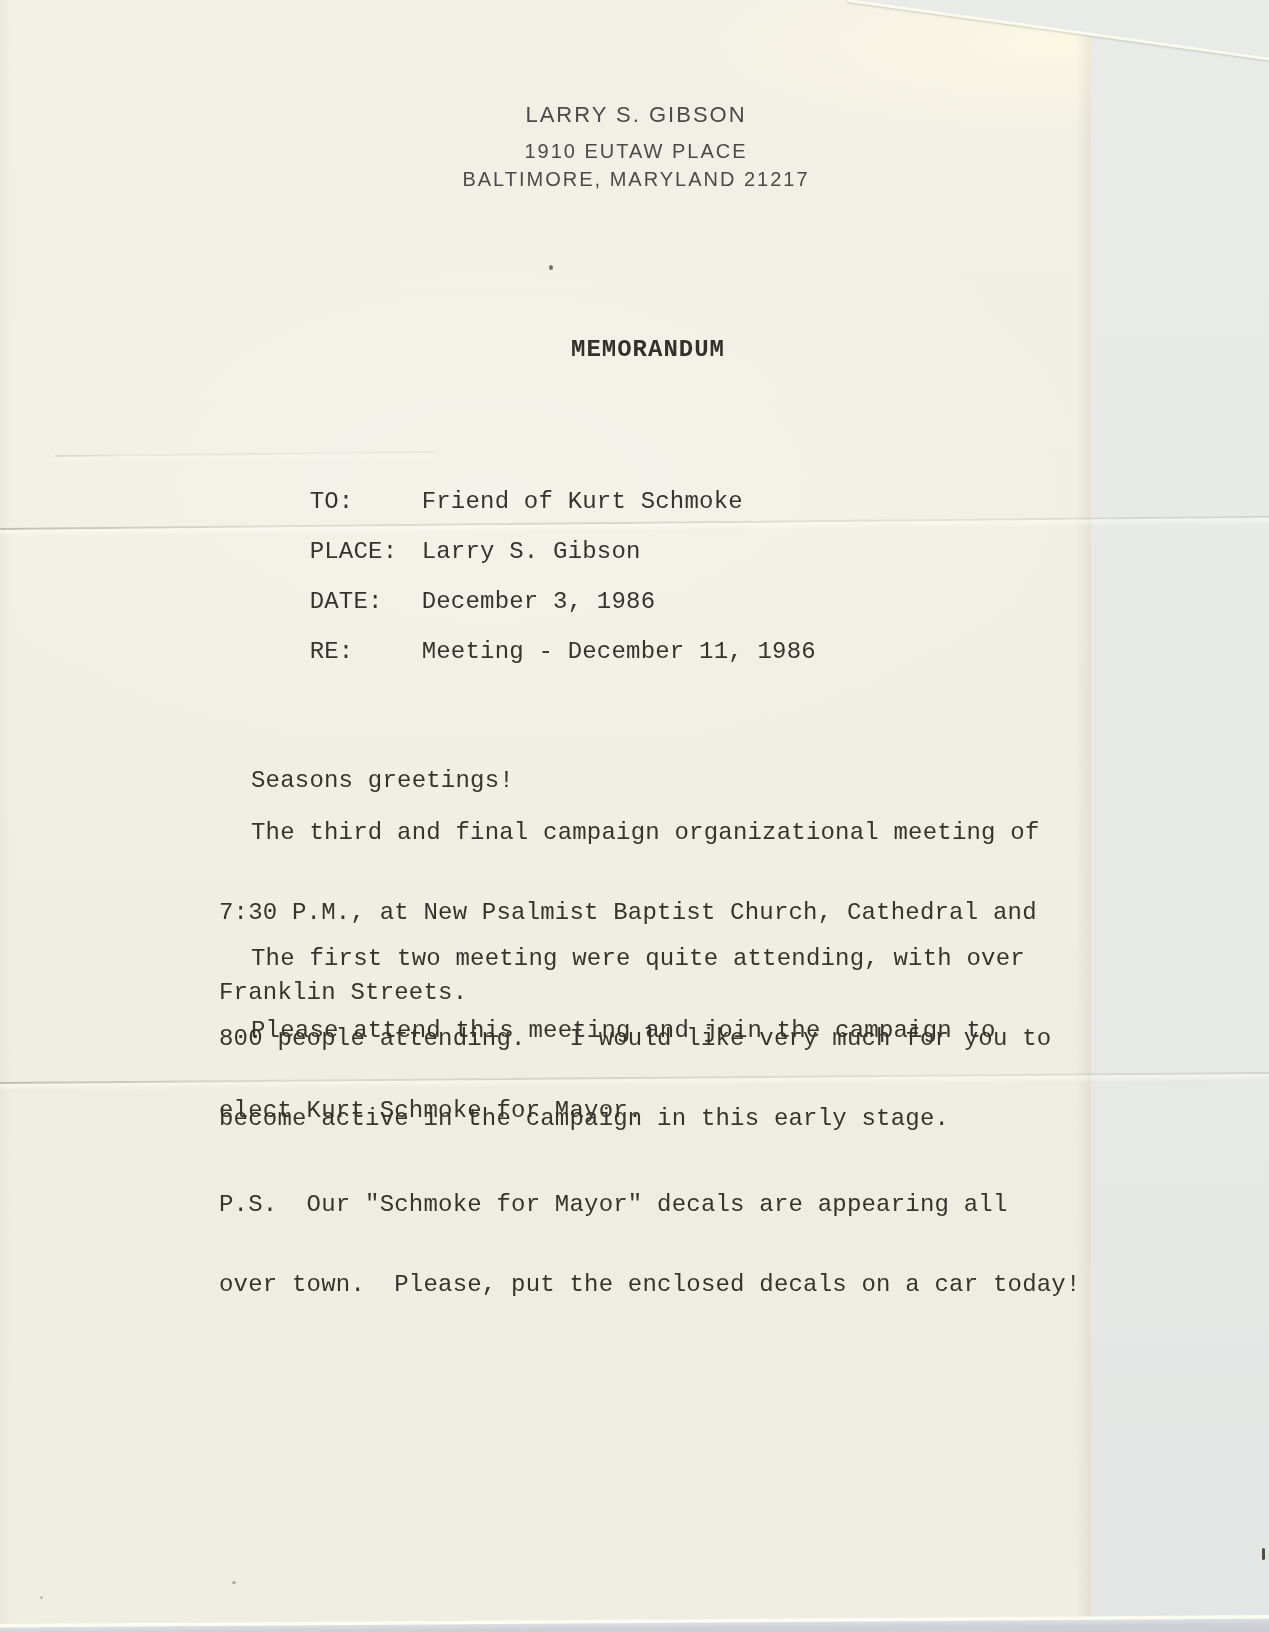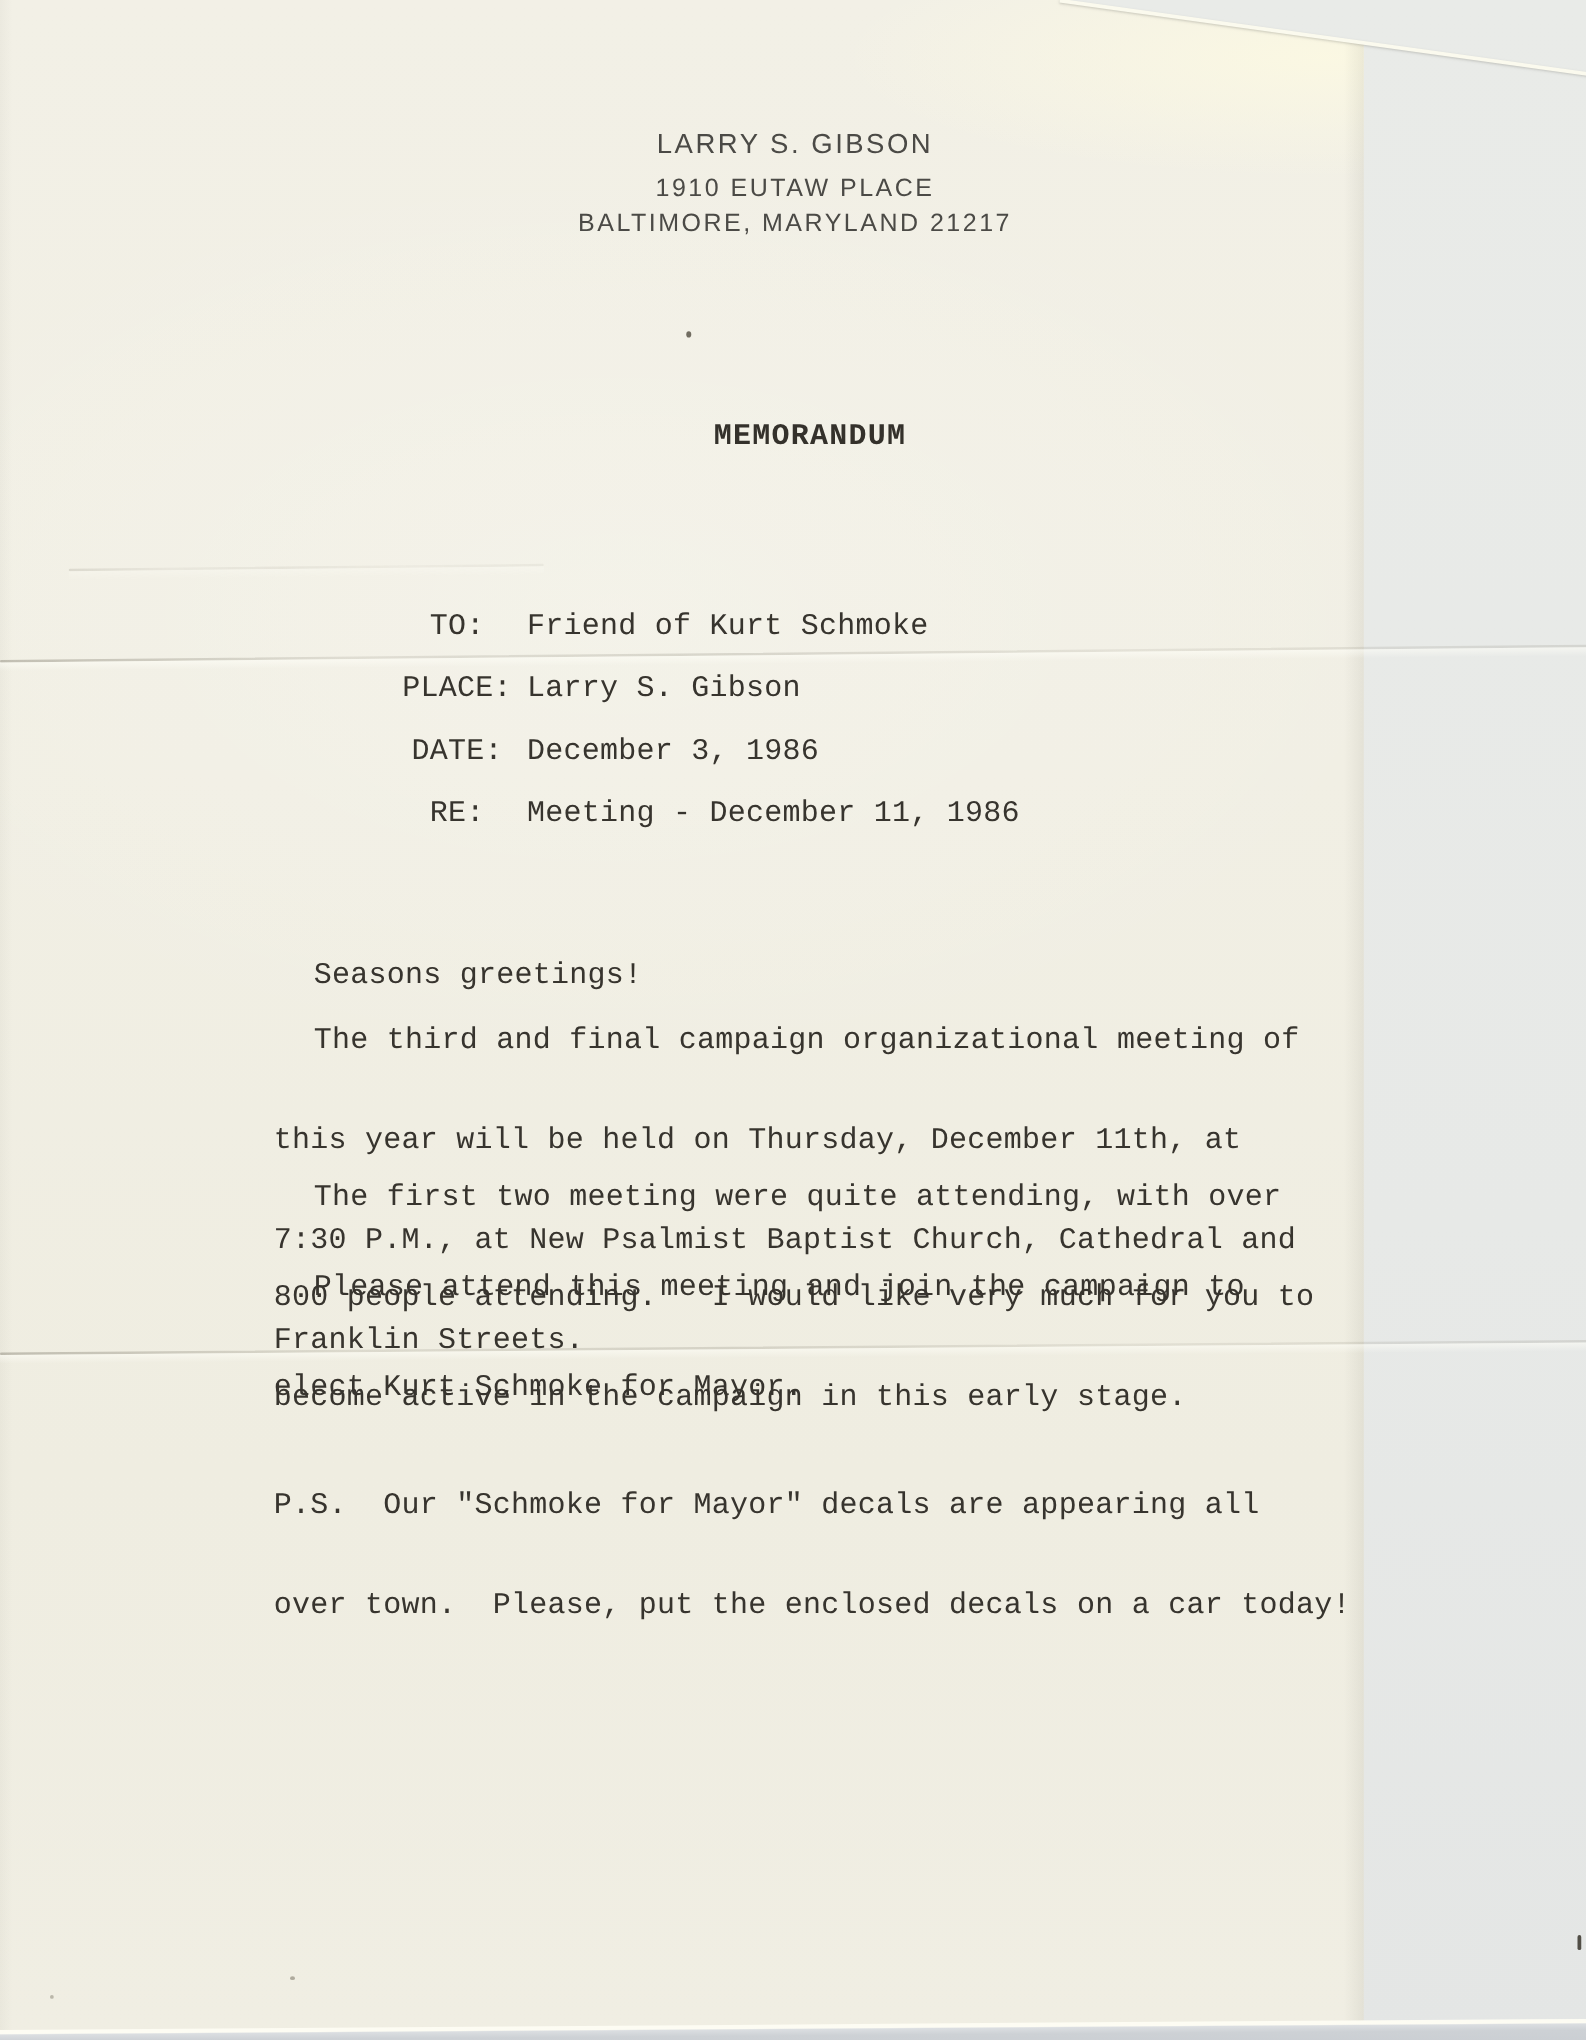--- a/index.html
+++ b/index.html
@@ -69,21 +69,21 @@
   
   .mono{
     font-family:"Liberation Mono","DejaVu Sans Mono", monospace;
     color:#37342e;font-size:24px;letter-spacing:0.2px;white-space:pre;margin-left:36px;
   }
   .memo-title{
     position:absolute;top:336px;left:0;width:1224px;text-align:center;
     font-weight:bold;font-size:24px;letter-spacing:1px;color:#34312b;
   }
   .field-row{position:absolute;left:186px;height:26px;}
-  .field-label{display:inline-block;width:112px;text-align:center;}
+  .field-label{display:inline-block;width:112px;}
   .field-row-0{top:461px;}
   .field-row-1{top:511px;}
   .field-row-2{top:561px;}
   .field-row-3{top:611px;}
   .para{position:absolute;left:183px;}
   .bline{height:26px;line-height:26px;}
   .indent{padding-left:32px;}
   .greeting-block{top:714px;}
   .para-1{top:766px;}
   .para-2{top:892px;}
@@ -135,21 +135,20 @@
     <div class="field-row field-row-3 mono">
       <span class="field-label">RE:</span><span class="field-value">Meeting - December 11, 1986</span>
     </div>
 
     <div class="para greeting-block mono">
       <div class="bline indent">Seasons greetings!</div>
     </div>
 
     <div class="para para-1 mono">
       <div class="bline indent">The third and final campaign organizational meeting of</div>
-      <div class="bline">this year will be held on Thursday, December 11th, at</div>
       <div class="bline">7:30 P.M., at New Psalmist Baptist Church, Cathedral and</div>
       <div class="bline">Franklin Streets.</div>
     </div>
 
     <div class="para para-2 mono">
       <div class="bline indent">The first two meeting were quite attending, with over</div>
       <div class="bline">800 people attending.   I would like very much for you to</div>
       <div class="bline">become active in the campaign in this early stage.</div>
     </div>
 

